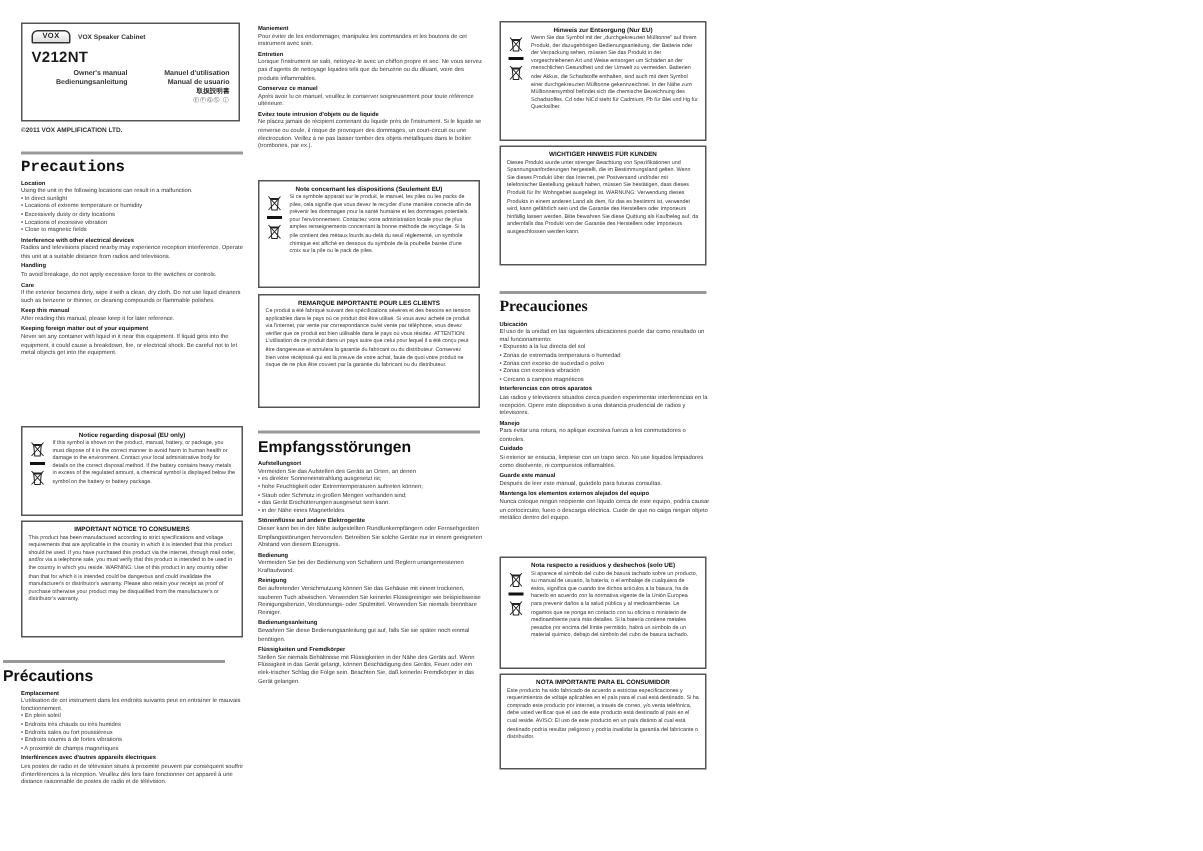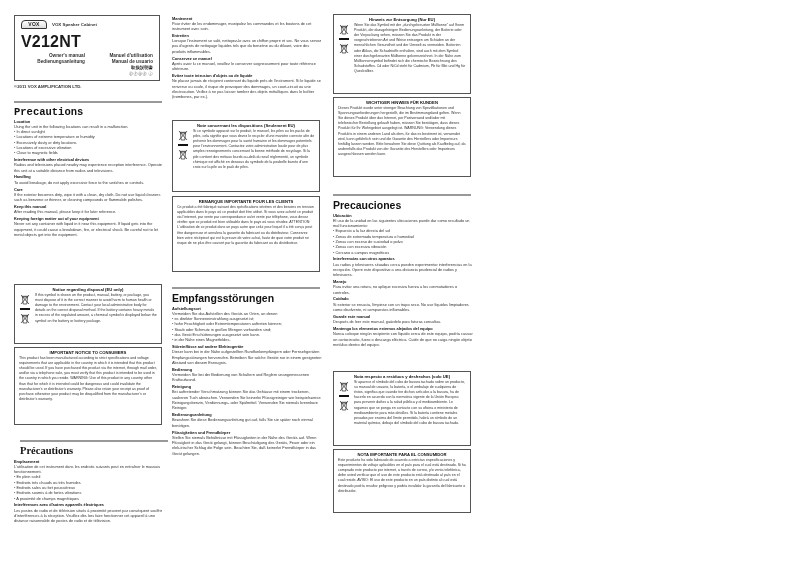--- a/index.html
+++ b/index.html
@@ -4,21 +4,21 @@
 <style>
   * { box-sizing: border-box; margin: 0; padding: 0; }
   html, body { width: 802px; height: 567px; background: #ffffff; overflow: hidden; }
   body { font-family: "Liberation Sans", sans-serif; color: #1a1a1a; position: relative; }
 
   
   .title-box { position: absolute; left: 14px; top: 15px; width: 146px; height: 66px; border: 1px solid #555; padding: 4px 6px; }
   .logo-row { display: flex; align-items: center; gap: 5px; }
   .vox-logo { width: 26px; height: 9px; border: 1px solid #333; border-radius: 4px 4px 1px 1px; background: linear-gradient(#fff,#ddd); font-size: 5px; font-weight: bold; text-align: center; line-height: 7px; letter-spacing: 0.3px; color: #222; }
   .logo-sub { font-size: 4.4px; font-weight: bold; color: #333; }
-  .model { font-size: 16px; font-weight: bold; margin-top: 4px; letter-spacing: 0.2px; }
+  .model { font-size: 10px; font-weight: bold; margin-top: 4px; letter-spacing: 0.2px; }
   .manual-grid { display: grid; grid-template-columns: 1fr 1fr; column-gap: 4px; row-gap: 1px; margin-top: 2px; font-size: 4.7px; font-weight: bold; color: #333; }
   .manual-grid .r { text-align: right; }
   .manual-grid .l { text-align: right; }
   .jp { text-align: right; font-size: 4.4px; font-weight: bold; margin-top: 1px; }
   .circ { text-align: right; font-size: 4px; color: #555; margin-top: 1px; letter-spacing: 0.5px; }
   .copyright { position: absolute; left: 14px; top: 84px; font-size: 4.3px; font-weight: bold; color: #333; }
 
   
   .sec-title { position: absolute; border-top: 2px solid #999; padding-top: 3px; font-size: 10.5px; font-weight: bold; color: #111; }
 
@@ -95,21 +95,21 @@
     </div>
     <div>If this symbol is shown on the product, manual, battery, or package, you must dispose of it in the correct manner to avoid harm to human health or damage to the environment. Contact your local administrative body for details on the correct disposal method. If the battery contains heavy metals in excess of the regulated amount, a chemical symbol is displayed below the symbol on the battery or battery package.</div>
   </div>
 </div>
 
 <div class="notice" style="left:14px; top:347px; width:148px; height:78px;">
   <div class="nt">IMPORTANT NOTICE TO CONSUMERS</div>
   <div>This product has been manufactured according to strict specifications and voltage requirements that are applicable in the country in which it is intended that this product should be used. If you have purchased this product via the internet, through mail order, and/or via a telephone sale, you must verify that this product is intended to be used in the country in which you reside. WARNING: Use of this product in any country other than that for which it is intended could be dangerous and could invalidate the manufacturer's or distributor's warranty. Please also retain your receipt as proof of purchase otherwise your product may be disqualified from the manufacturer's or distributor's warranty.</div>
 </div>
 
-<div class="sec-title" style="left:20px; top:440px; width:148px;font-family:Liberation Serif, serif;">Précautions</div>
+<div class="sec-title" style="left:2px; top:440px; width:148px;">Précautions</div>
 <div class="block" style="left:14px; top:457px; width:150px;">
   <p class="h">Emplacement</p>
   <p>L'utilisation de cet instrument dans les endroits suivants peut en entraîner le mauvais fonctionnement.</p>
   <ul>
     <li>En plein soleil</li>
     <li>Endroits très chauds ou très humides</li>
     <li>Endroits sales ou fort poussiéreux</li>
     <li>Endroits soumis à de fortes vibrations</li>
     <li>A proximité de champs magnétiques</li>
   </ul>
@@ -190,21 +190,21 @@
     </div>
     <div>Wenn Sie das Symbol mit der „durchgekreuzten Mülltonne" auf Ihrem Produkt, der dazugehörigen Bedienungsanleitung, der Batterie oder der Verpackung sehen, müssen Sie das Produkt in der vorgeschriebenen Art und Weise entsorgen um Schäden an der menschlichen Gesundheit und der Umwelt zu vermeiden. Batterien oder Akkus, die Schadstoffe enthalten, sind auch mit dem Symbol einer durchgekreuzten Mülltonne gekennzeichnet. In der Nähe zum Mülltonnensymbol befindet sich die chemische Bezeichnung des Schadstoffes. Cd oder NiCd steht für Cadmium, Pb für Blei und Hg für Quecksilber.</div>
   </div>
 </div>
 
 <div class="notice" style="left:333px; top:97px; width:138px; height:80px;">
   <div class="nt">WICHTIGER HINWEIS FÜR KUNDEN</div>
   <div>Dieses Produkt wurde unter strenger Beachtung von Spezifikationen und Spannungsanforderungen hergestellt, die im Bestimmungsland gelten. Wenn Sie dieses Produkt über das Internet, per Postversand und/oder mit telefonischer Bestellung gekauft haben, müssen Sie bestätigen, dass dieses Produkt für Ihr Wohngebiet ausgelegt ist. WARNUNG: Verwendung dieses Produkts in einem anderen Land als dem, für das es bestimmt ist, verwendet wird, kann gefährlich sein und die Garantie des Herstellers oder Importeurs hinfällig lassen werden. Bitte bewahren Sie diese Quittung als Kaufbeleg auf, da andernfalls das Produkt von der Garantie des Herstellers oder Importeurs ausgeschlossen werden kann.</div>
 </div>
 
-<div class="sec-title" style="left:333px; top:194px; width:138px;">Precauciones</div>
+<div class="sec-title" style="left:333px; top:194px; width:138px;font-family:Liberation Serif, serif;">Precauciones</div>
 <div class="block" style="left:333px; top:211px; width:140px;">
   <p class="h">Ubicación</p>
   <p>El uso de la unidad en las siguientes ubicaciones puede dar como resultado un mal funcionamiento:</p>
   <ul>
     <li>Expuesto a la luz directa del sol</li>
     <li>Zonas de extremada temperatura o humedad</li>
     <li>Zonas con exceso de suciedad o polvo</li>
     <li>Zonas con excesiva vibración</li>
     <li>Cercano a campos magnéticos</li>
   </ul>

